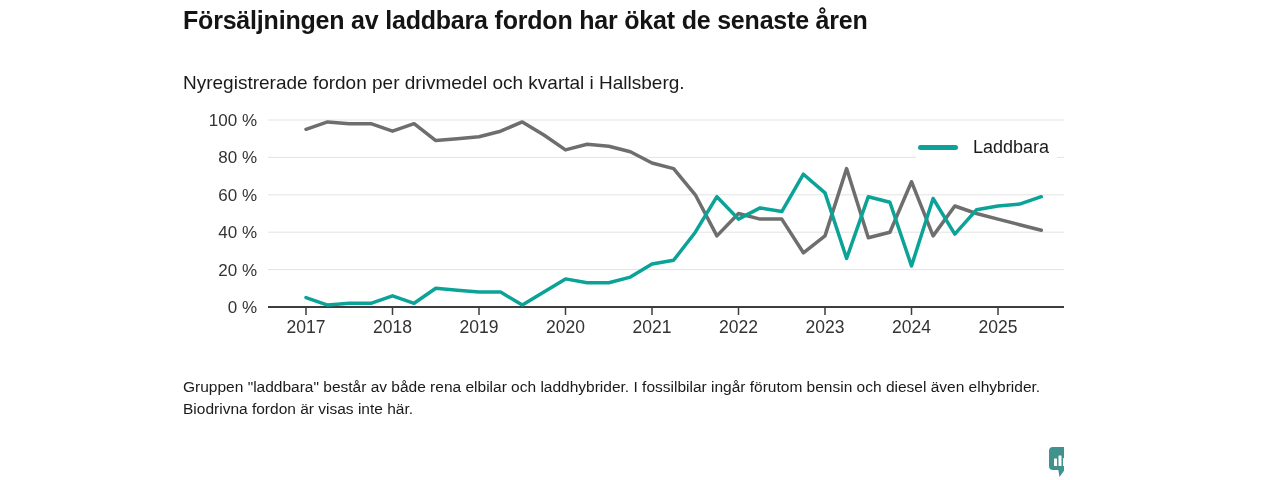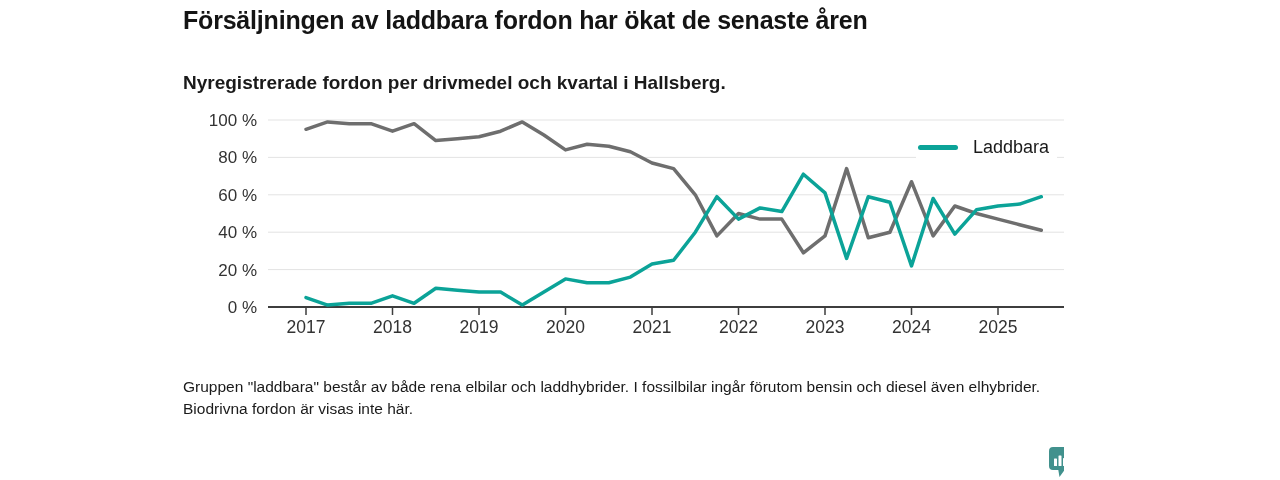--- a/index.html
+++ b/index.html
@@ -6,21 +6,21 @@
   .page{
     position:relative;width:1064px;height:480px;background:#ffffff;overflow:hidden;
     font-family:"Liberation Sans",sans-serif;color:#1a1a1a;
   }
   .title{
     position:absolute;left:183px;top:6px;margin:0;
     font-size:25px;font-weight:700;letter-spacing:-0.2px;color:#141414;
   }
   .subtitle{
     position:absolute;left:183px;top:72px;margin:0;
-    font-size:19px;font-weight:700;color:#1a1a1a;
+    font-size:19px;font-weight:400;color:#1a1a1a;
   }
   #chart-svg{position:absolute;left:0;top:0;z-index:1;}
   .legend{
     position:absolute;left:916px;top:134px;z-index:2;
     background:#ffffff;padding:2px 8px 4px 2px;display:flex;gap:15px;text-align:center;
   }
   .legend-item{display:flex;align-items:center;height:22px;}
   .legend-swatch{display:inline-block;width:40px;height:5px;border-radius:2.5px;flex:0 0 auto;}
   .legend-label{margin-left:15px;font-size:18px;color:#1a1a1a;white-space:nowrap;}
   .footnote{

